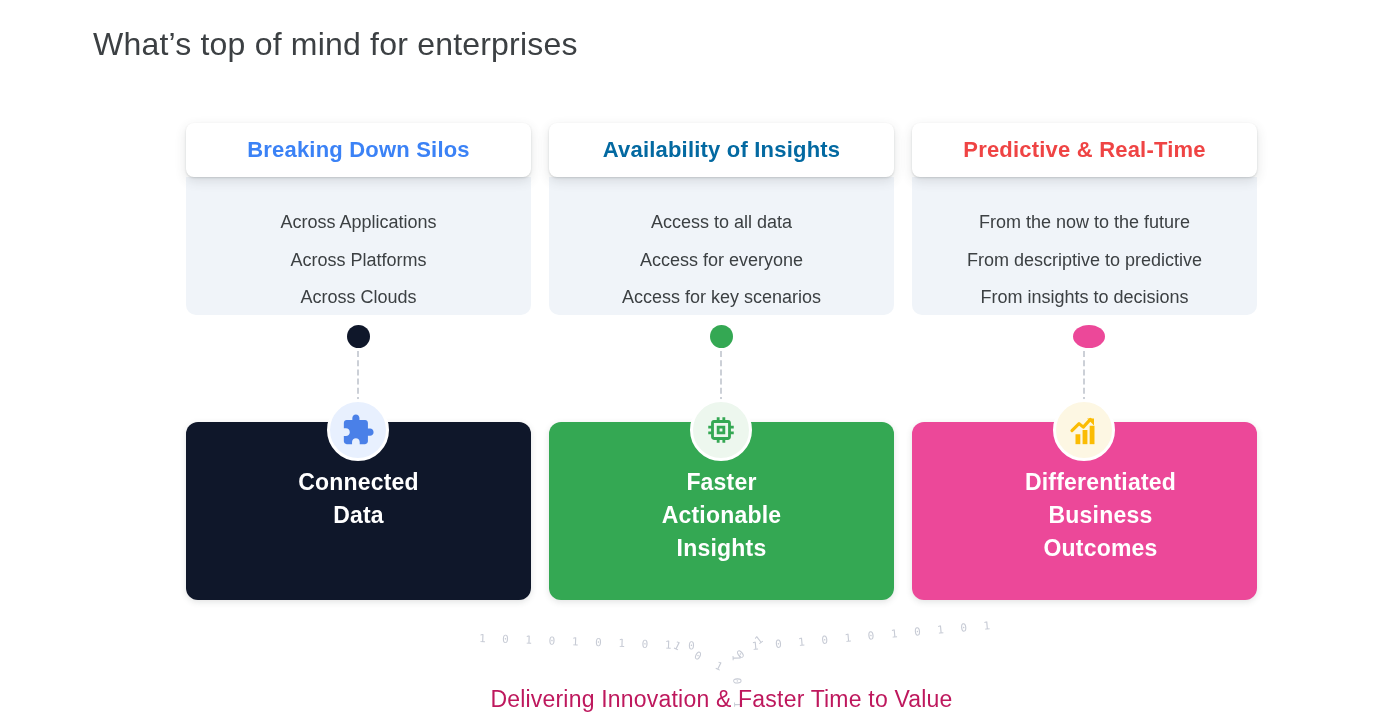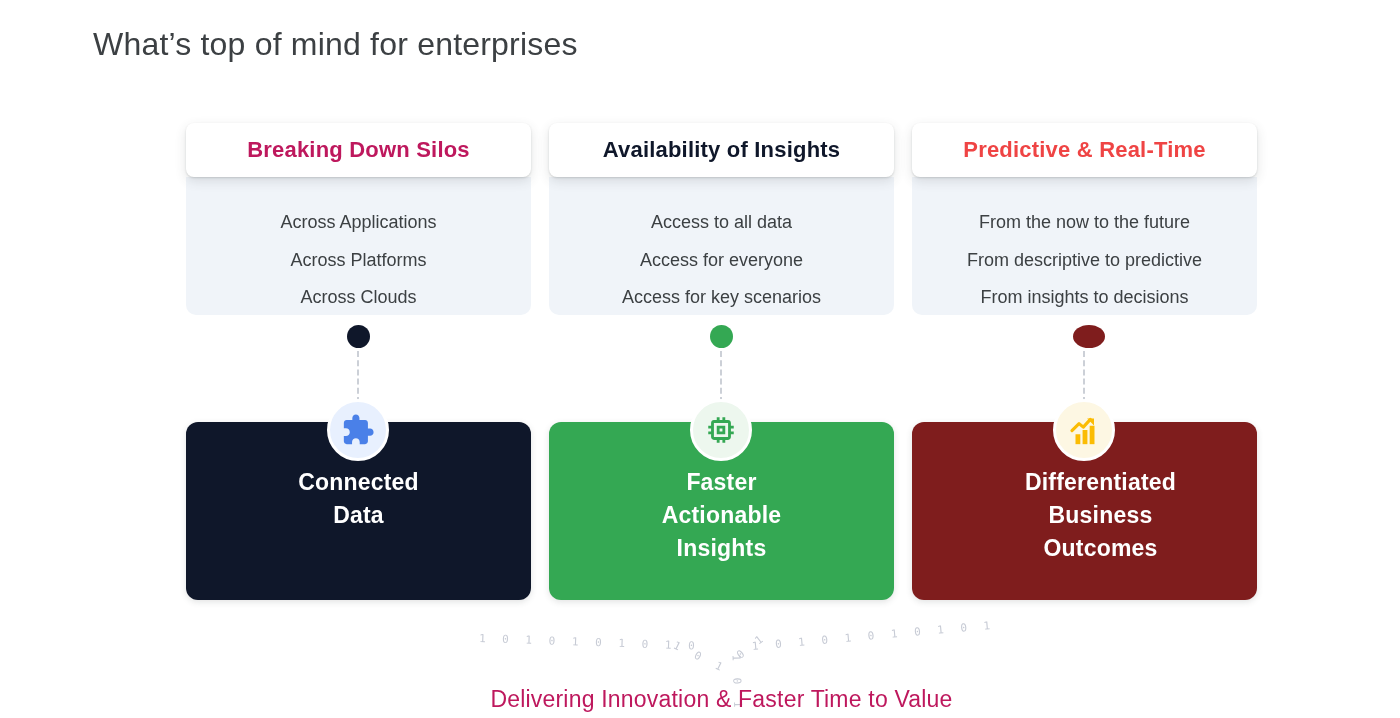--- a/index.html
+++ b/index.html
@@ -110,26 +110,26 @@
   .outcome-text {
     margin-top: 44px;
     font-size: 23px;
     font-weight: 700;
     color: #ffffff;
     line-height: 33px;
     letter-spacing: 0.2px;
   }
 
   
-  .col-0 .header-label { color: #be185d; }
-  .col-1 .header-label { color: #0f172a; }
+  .col-0 .header-label { color: #3b82f6; }
+  .col-1 .header-label { color: #0369a1; }
   .col-2 .header-label { color: #ef4444; }
   .col-0 .connector-dot, .col-0 .outcome-box { background: #0f172a; }
   .col-1 .connector-dot, .col-1 .outcome-box { background: #34a853; }
-  .col-2 .connector-dot, .col-2 .outcome-box { background: #7f1d1d; padding-left: 32px; }
+  .col-2 .connector-dot, .col-2 .outcome-box { background: #ec4899; padding-left: 32px; }
   .col-0 .icon-badge { background: #e8f0fe; }
   .col-1 .icon-badge { background: #edf7ee; }
   .col-2 .icon-badge { background: #fdf7e3; }
 
   
   .stream {
     position: absolute;
     font-family: "DejaVu Sans Mono", monospace;
     font-size: 11px;
     color: #c7cbd5;

